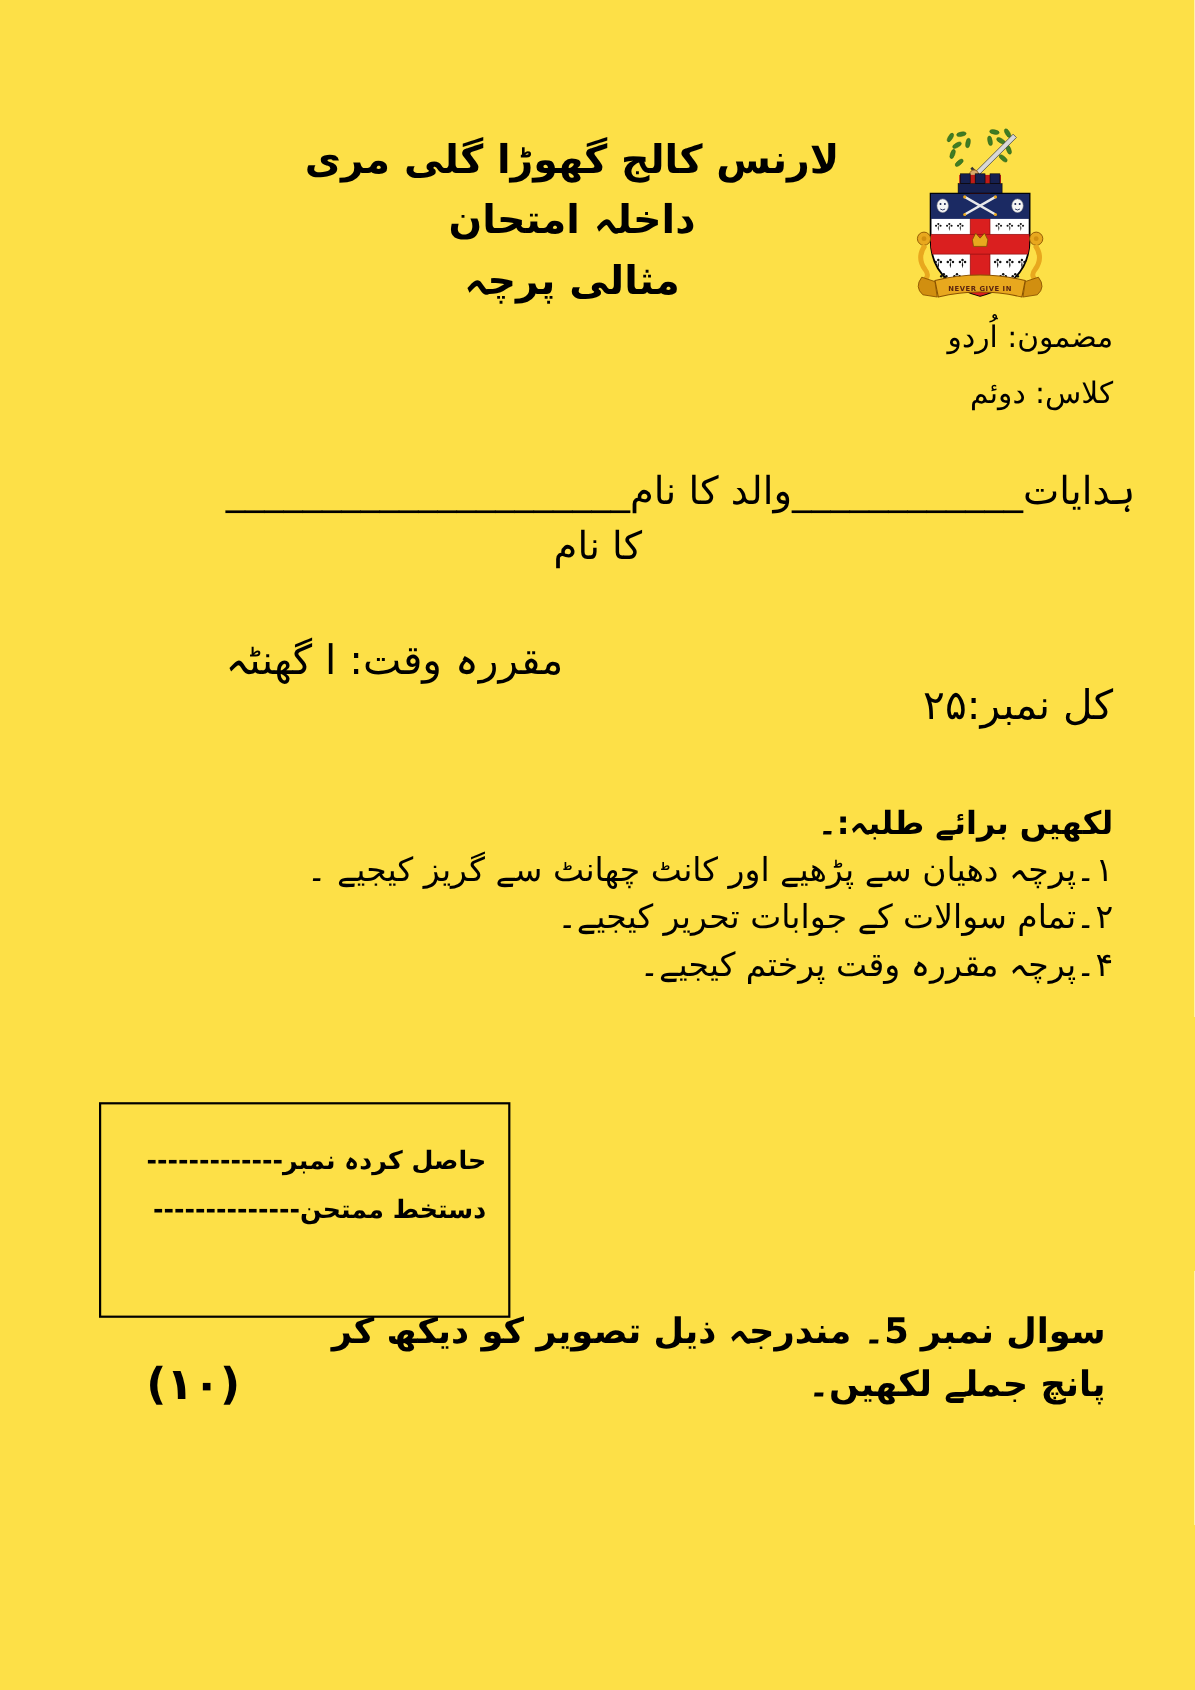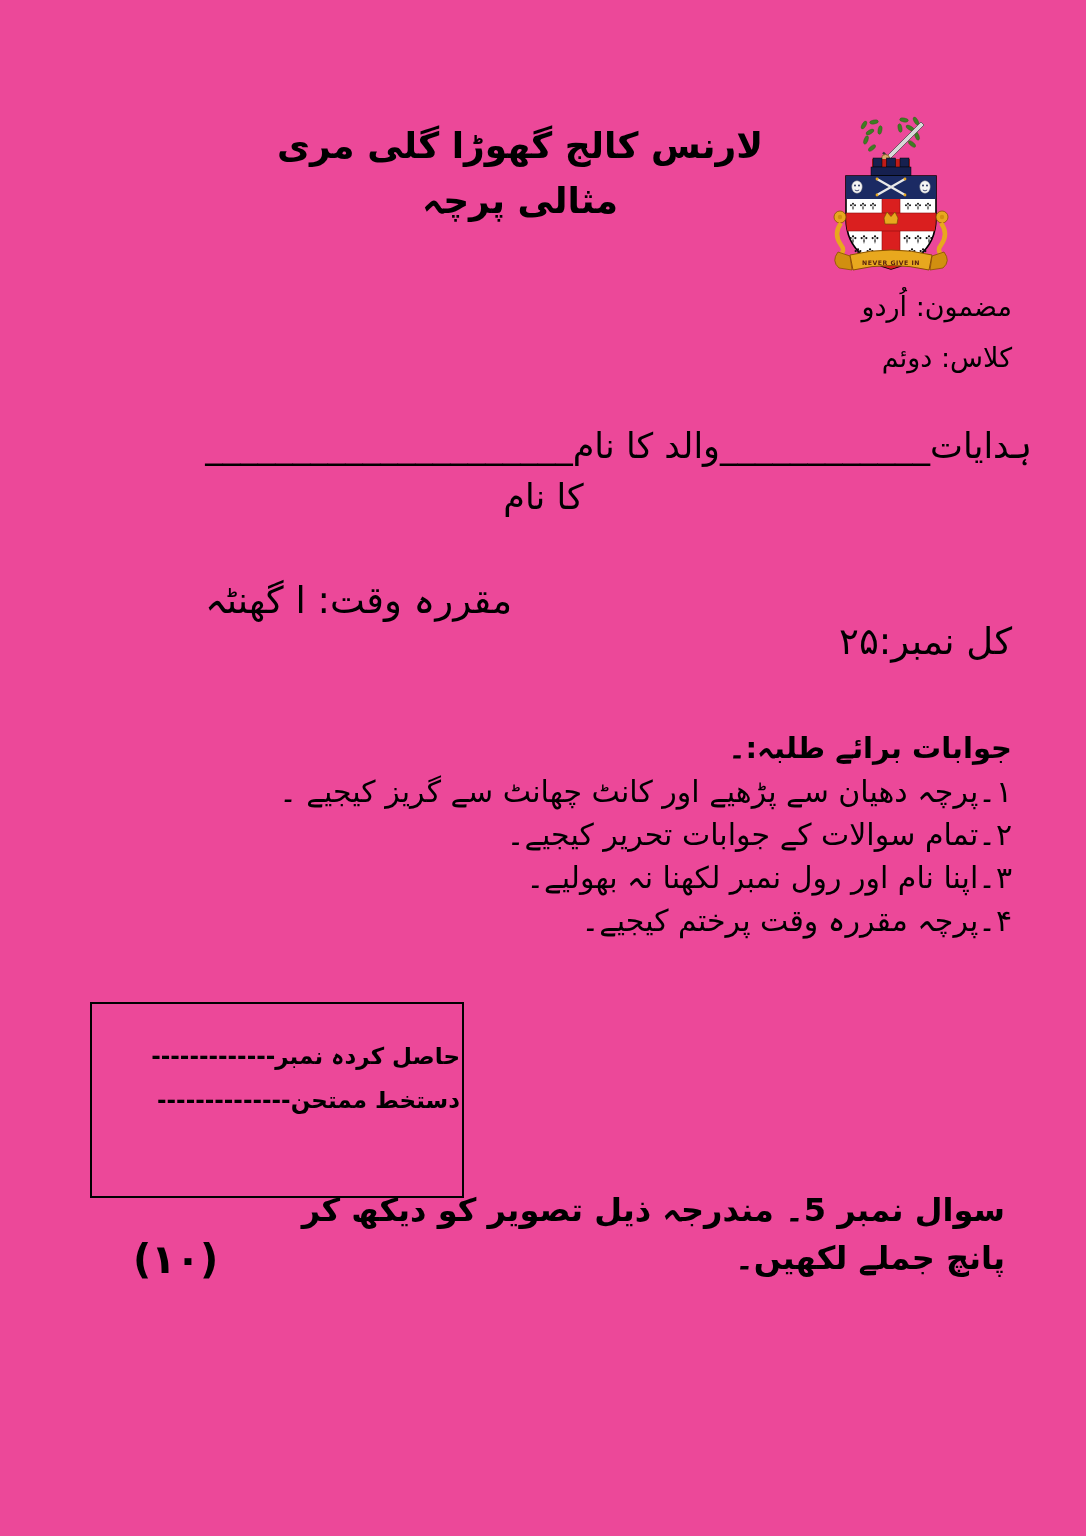--- a/index.html
+++ b/index.html
@@ -1,19 +1,19 @@
 <!DOCTYPE html>
 <html lang="ur"><head>
 <meta charset="utf-8">
 <style>
   html,body { margin:0; padding:0; background:#ffffff; }
   .page {
     position:relative;
     width:1086px; height:1536px;
-    background:#ec4899;
+    background:#fde047;
     color:#000;
     font-family:"DejaVu Sans", sans-serif;
     overflow:hidden;
   }
   .title-block {
     position:absolute; top:118px; left:95px; width:850px;
     text-align:center; direction:rtl;
     font-size:36px; font-weight:bold; line-height:55px;
   }
   .crest-wrap { position:absolute; left:820px; top:114px; width:142px; height:182px; }
@@ -42,41 +42,42 @@
   }
   .instructions {
     position:absolute; top:727px; left:55px; width:957px;
     direction:rtl; text-align:right;
     font-size:30px; line-height:43px;
   }
   .instructions .heading { font-weight:bold; font-size:29px; }
   .marks-box {
     position:absolute; left:90px; top:1002px; width:374px; height:196px;
     border:2px solid #000; box-sizing:border-box;
-    padding:30px 2px 0 0;
+    padding:30px 20px 0 0;
     direction:rtl; text-align:right;
     font-weight:bold; font-size:23px; line-height:44px;
   }
   .question-block {
     position:absolute; top:1186px; left:55px; width:950px;
     direction:rtl; text-align:right;
     font-weight:bold; font-size:32px; line-height:48px;
   }
   .marks-10 {
     position:absolute; top:1236px; left:133px;
     direction:rtl; font-weight:bold; font-size:40px;
   }
 </style>
 </head>
 <body>
 
 <div class="page">
 
   <div class="title-block">
     <div>لارنس کالج گھوڑا گلی مری</div>
+    <div>داخلہ امتحان</div>
     <div>مثالی پرچہ</div>
   </div>
 
   <div class="crest-wrap">
     <svg viewBox="0 0 142 182" width="142" height="182" xmlns="http://www.w3.org/2000/svg">
       <defs>
         <g id="erm" fill="#111">
           <circle cx="-2.6" cy="-1" r="1.25"></circle>
             <circle cx="2.6" cy="-1" r="1.25"></circle>
             <circle cx="0" cy="-3" r="1.25"></circle>
@@ -193,24 +194,23 @@
     <span class="blank">____________</span>
     <span>والد کا نام</span>
     <span class="blank">_____________________</span>
   </div>
   <div class="name-carry" dir="rtl">کا نام</div>
 
   <div class="time-line" dir="rtl">مقررہ وقت: ا گھنٹہ</div>
   <div class="total-line" dir="rtl">کل نمبر:۲۵</div>
 
   <div class="instructions" dir="rtl">
-    <div class="heading">جوابات برائے طلبہ:۔</div>
+    <div class="heading">لکھیں برائے طلبہ:۔</div>
     <div>۱۔پرچہ دھیان سے پڑھیے اور کانٹ چھانٹ سے گریز کیجیے ۔</div>
     <div>۲۔تمام سوالات کے جوابات تحریر کیجیے۔</div>
-    <div>۳۔اپنا نام اور رول نمبر لکھنا نہ بھولیے۔</div>
     <div>۴۔پرچہ مقررہ وقت پرختم کیجیے۔</div>
   </div>
 
   <div class="marks-box" dir="rtl">
     <div>حاصل کردہ نمبر-------------</div>
     <div>دستخط ممتحن--------------</div>
   </div>
 
   <div class="question-block" dir="rtl">
     <div>سوال نمبر 5۔ مندرجہ ذیل تصویر کو دیکھ کر</div>

